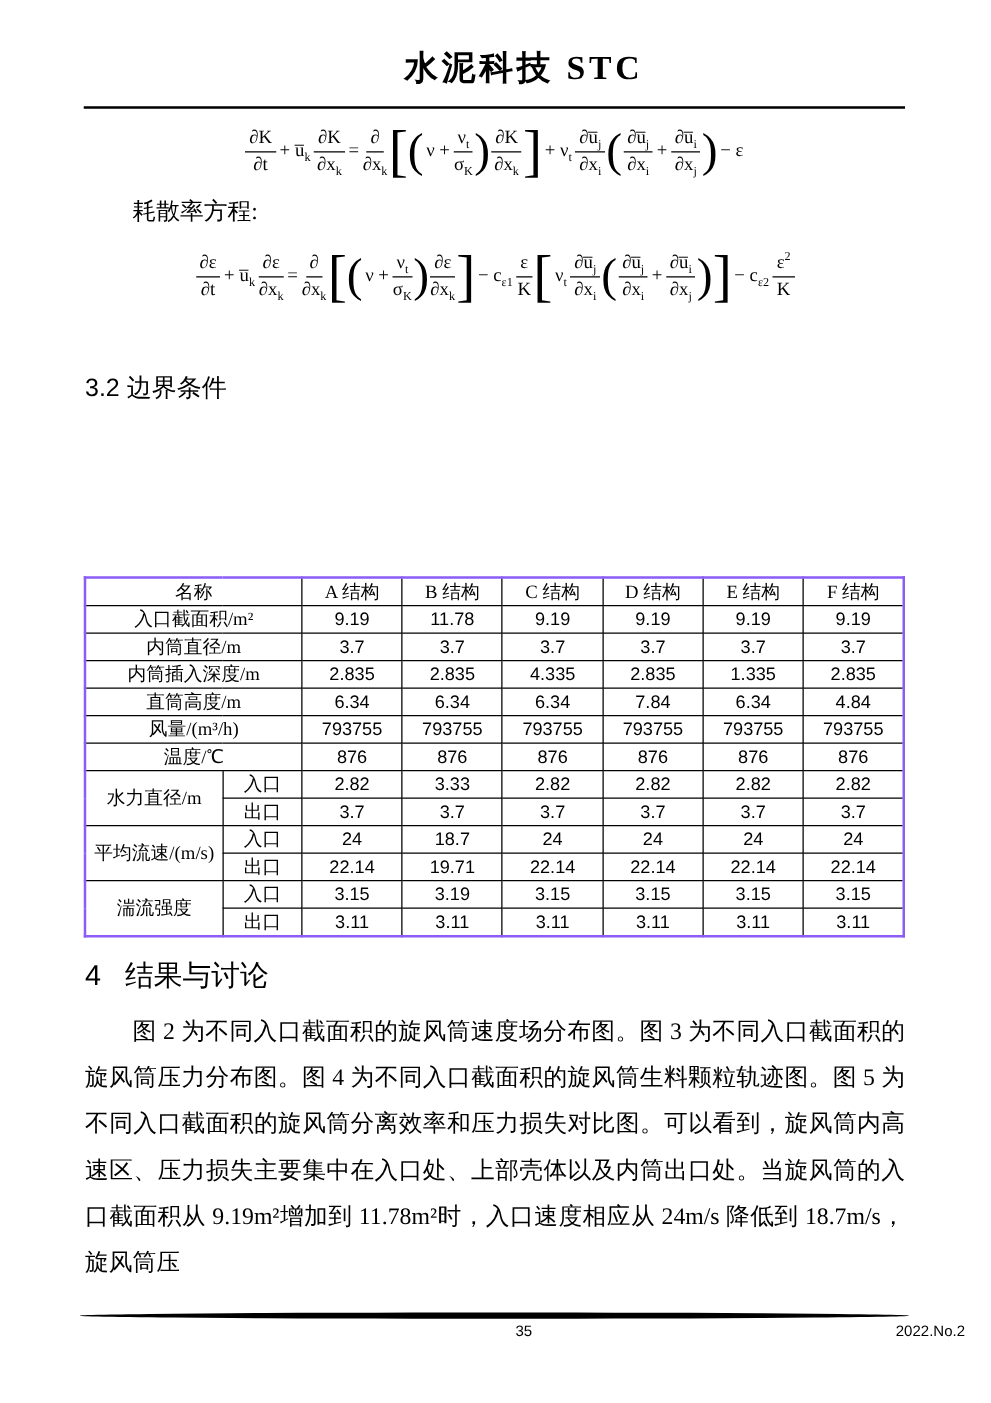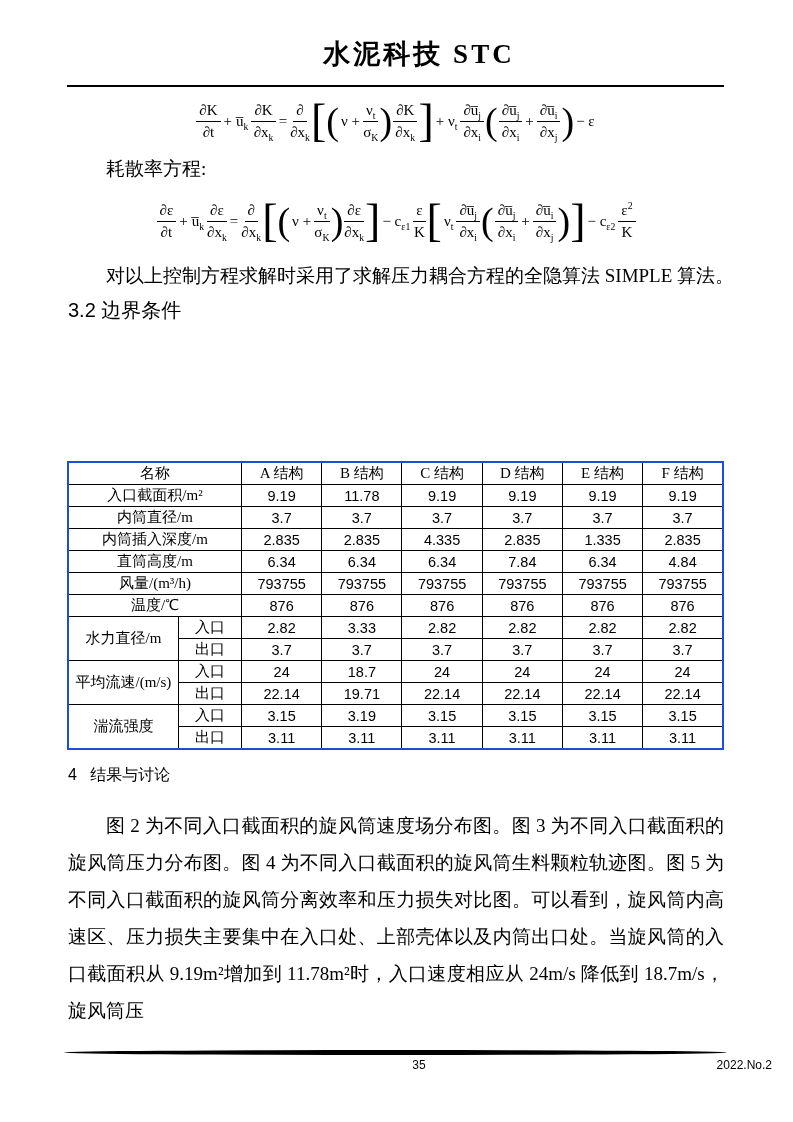--- a/index.html
+++ b/index.html
@@ -25,27 +25,27 @@
 
   .eq-label{position:absolute;left:106px;top:156px;font-size:19px;}
 
   .para{position:absolute;left:68px;width:656px;font-size:19px;line-height:37px;
         text-align:justify;text-indent:38px;}
   .para-single{white-space:nowrap;text-align:left;}
 
   .hd{position:absolute;left:68px;font-family:"Liberation Sans",sans-serif;
       font-weight:normal;white-space:pre;}
   .hd-32{top:297px;font-size:20px;}
-  .hd-4{top:765px;font-size:16px;}
+  .hd-4{top:765px;font-size:23px;}
   .hd-41{top:807px;font-size:20px;}
 
   .tbl-caption{position:absolute;top:440px;left:68px;width:656px;text-align:center;
     font-size:15px;font-weight:bold;font-family:"Liberation Sans",sans-serif;}
   table.tbl{position:absolute;top:461px;left:67px;border-collapse:collapse;
-    table-layout:fixed;width:657px;border:2px solid #1d4ed8;}
+    table-layout:fixed;width:657px;border:2px solid #8b5cf6;}
   .tbl td,.tbl th{border:1px solid #000;text-align:center;vertical-align:middle;
     height:21px;padding:0;font-weight:normal;}
   .tbl .lab{font-size:15px;}
   .tbl .val{font-family:"Liberation Sans",sans-serif;font-size:14.5px;}
 
   .footer-rule{position:absolute;top:1050px;left:64px;width:663px;height:5px;
     background:#000;border-radius:50%;}
   .footer-page{position:absolute;top:1058px;left:0;width:100%;text-align:center;
     font-size:12px;font-family:"Liberation Sans",sans-serif;}
   .footer-issue{position:absolute;top:1058px;right:66px;font-size:12px;
@@ -161,21 +161,20 @@
       </span>
       <span class="fence paren">)</span>
       <span class="fence brack">]</span>
       <span class="mtok">− c<sub>ε2</sub></span>
       <span class="frac">
         <span class="num">ε<sup>2</sup></span>
         <span class="den">K</span>
       </span>
     </div>
 
-  <div class="para para-single" style="top:257px;">对以上控制方程求解时采用了求解压力耦合方程的全隐算法 SIMPLE 算法。</div>
 
   <div class="hd hd-32">3.2 边界条件</div>
 
 
 
   <table class="tbl">
     <colgroup>
       <col style="width:110px">
         <col style="width:63px">
       <col style="width:80px">

